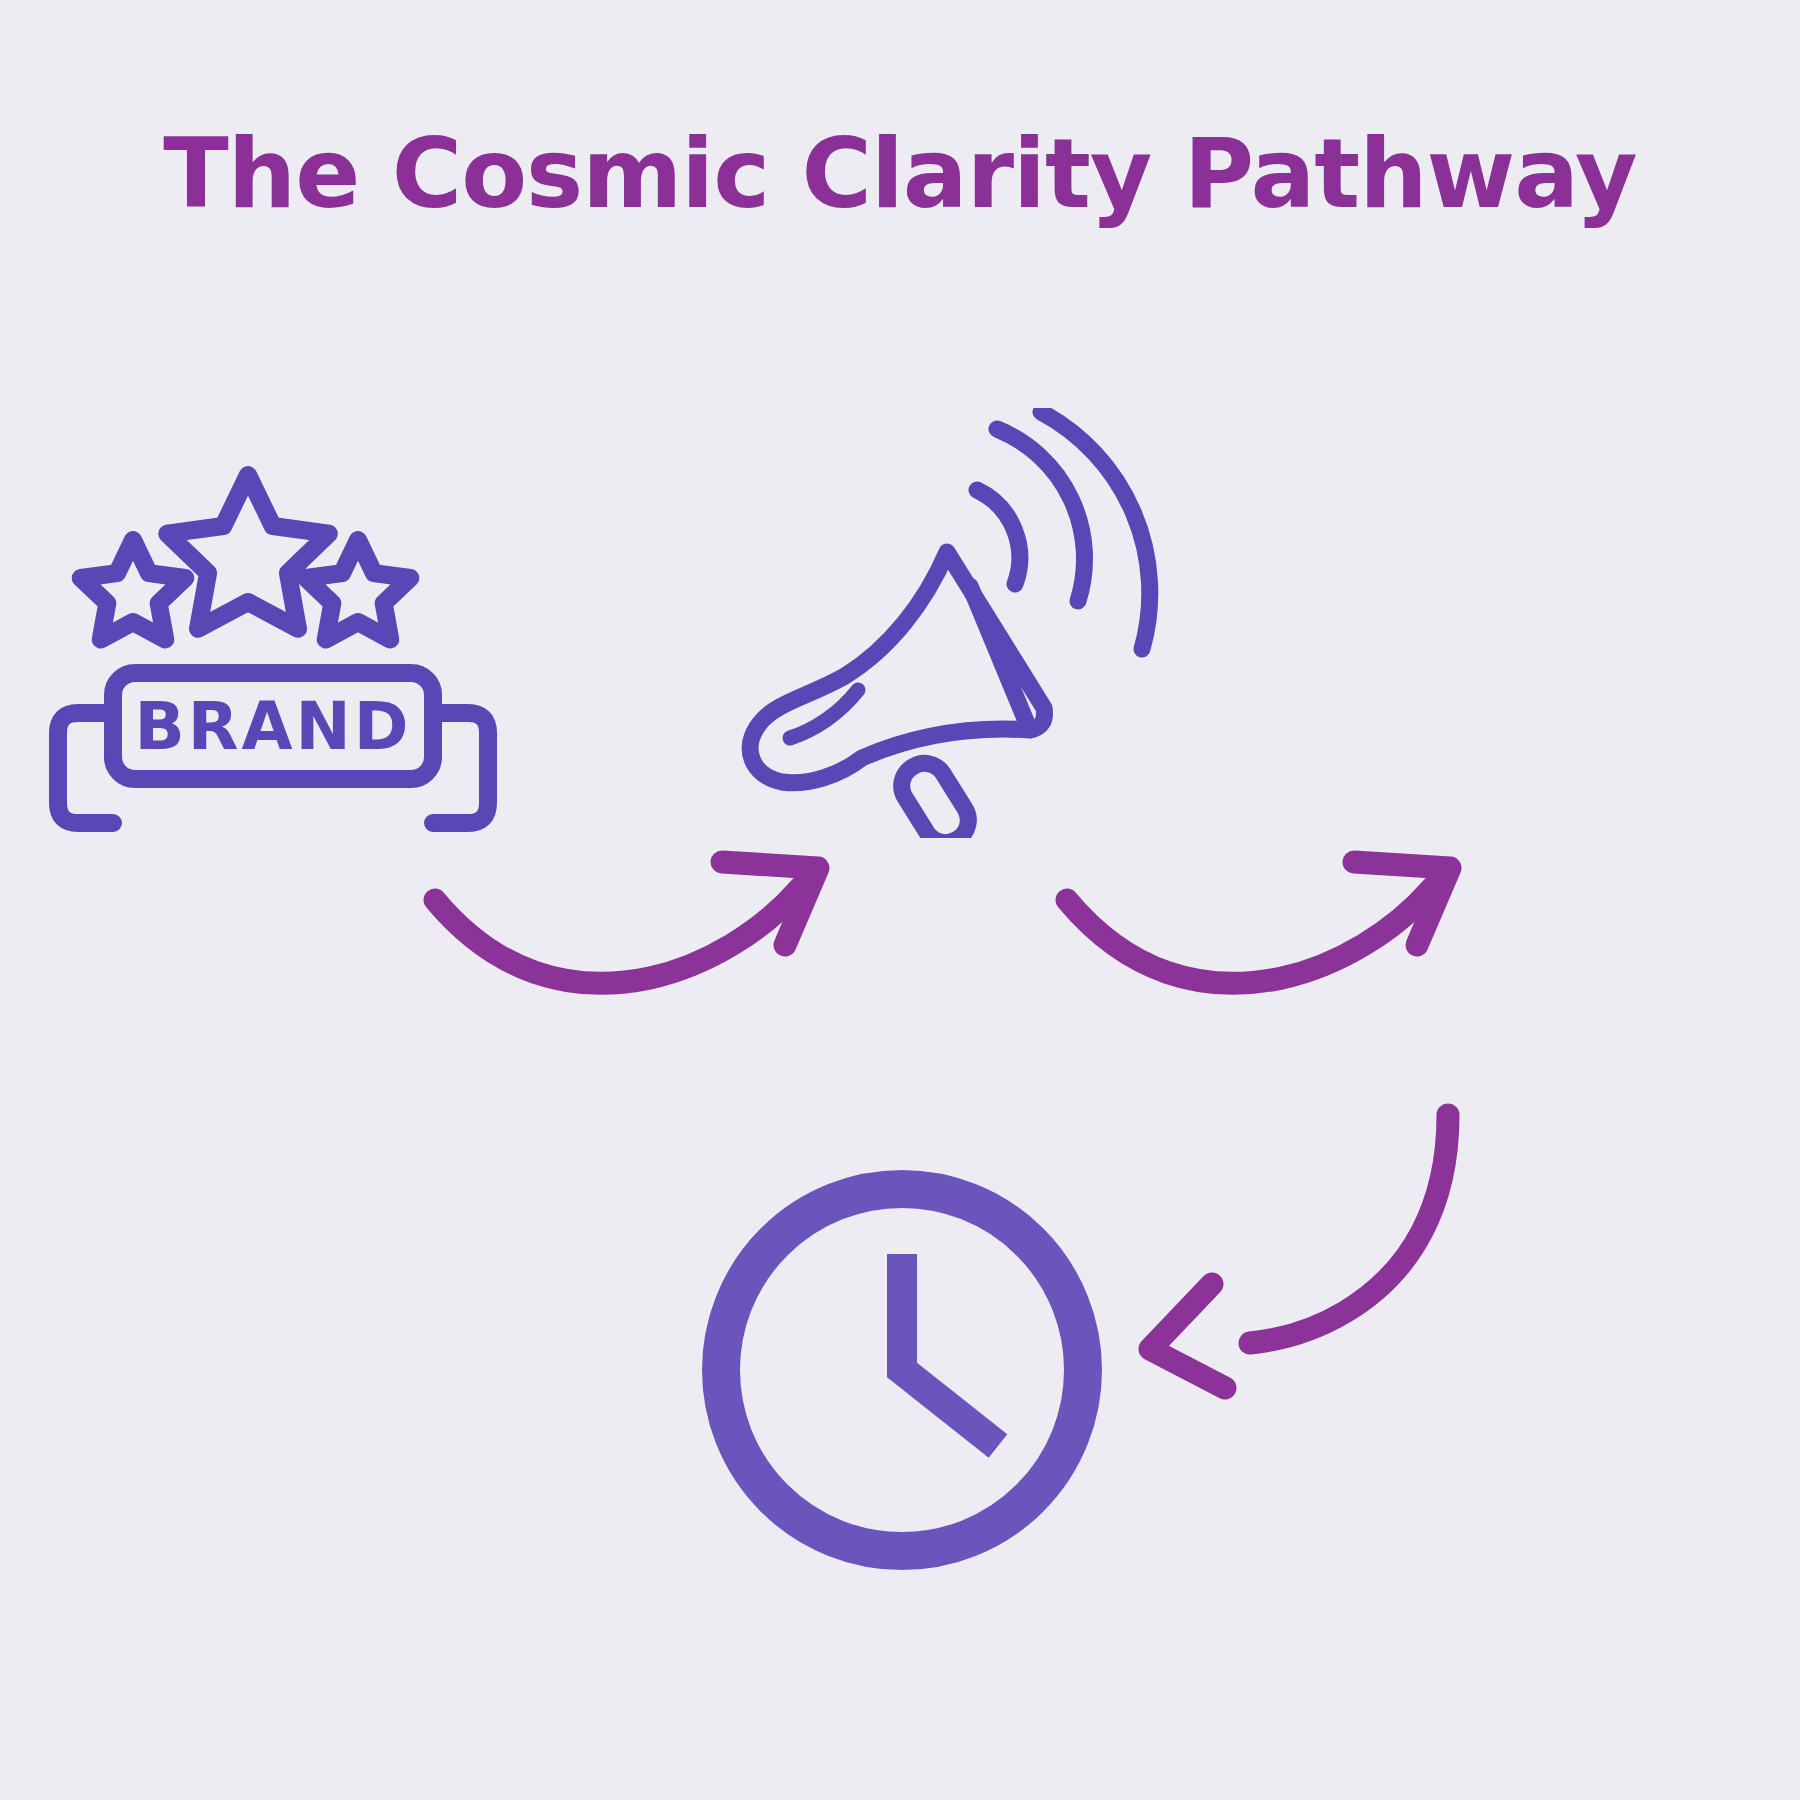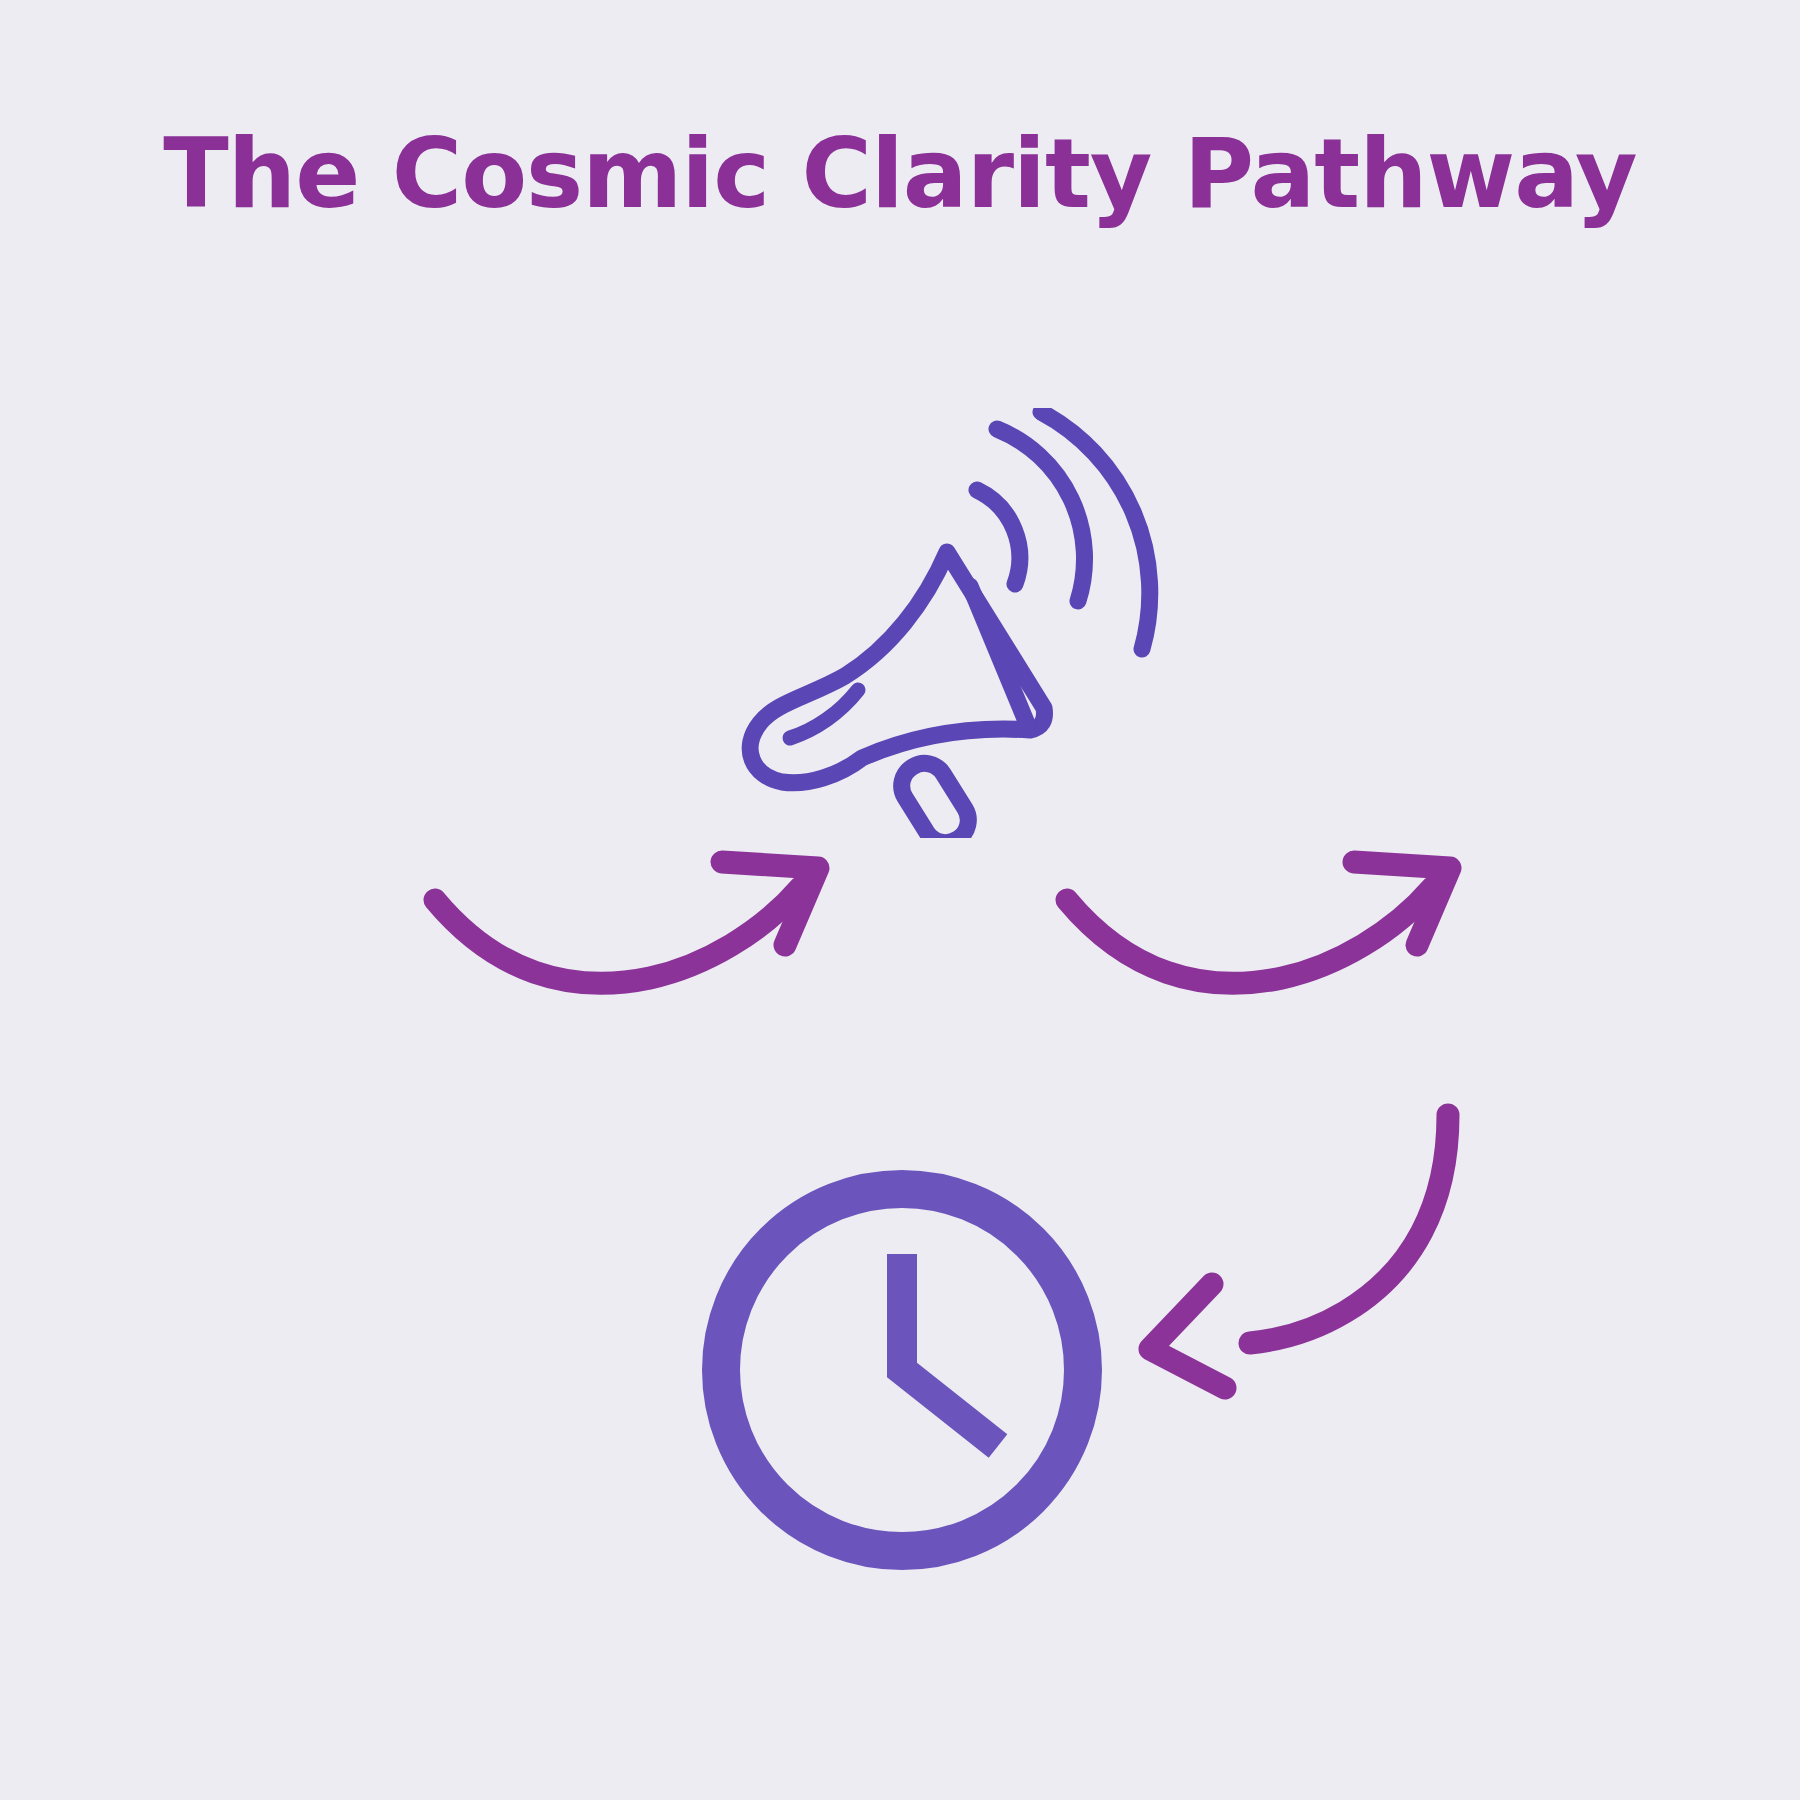--- a/index.html
+++ b/index.html
@@ -33,20 +33,39 @@
     font-weight:bold;
   }
 </style>
 </head>
 <body>
 
 <div class="canvas">
 
   <div class="page-title">The Cosmic Clarity Pathway</div>
 
+  <div class="icon-box brand-box">
+    <svg width="465" height="395" viewBox="0 0 465 395">
+      <g fill="none" stroke="#5a46b4" stroke-width="18" stroke-linejoin="round" stroke-linecap="round">
+
+        <path d="M 200 30 L 224.7 81 L 280.8 88.7 L 239.9 128 L 250 183.8 L 200 157 L 150 183.8 L 160.1 128 L 119.2 88.7 L 175.3 81 Z"></path>
+
+        <path d="M 85 95 L 100.9 128.2 L 137.3 133 L 110.7 158.3 L 117.3 194.5 L 85 177 L 52.7 194.5 L 59.3 158.3 L 32.7 133 L 69.1 128.2 Z"></path>
+
+        <path d="M 310 95 L 325.9 128.2 L 362.3 133 L 335.7 158.3 L 342.3 194.5 L 310 177 L 277.7 194.5 L 284.3 158.3 L 257.7 133 L 294.1 128.2 Z"></path>
+
+        <path d="M 65 268 L 30 268 Q 10 268 10 288 L 10 358 Q 10 378 30 378 L 65 378"></path>
+
+        <path d="M 385 268 L 420 268 Q 440 268 440 288 L 440 358 Q 440 378 420 378 L 385 378"></path>
+
+        <rect x="65" y="228" width="320" height="106" rx="22"></rect>
+      </g>
+      <text class="svg-label" x="225" y="304" text-anchor="middle" font-size="66" letter-spacing="3" fill="#5a46b4">BRAND</text>
+    </svg>
+  </div>
 
   <div class="icon-box megaphone-box">
     <svg width="520" height="430" viewBox="0 0 520 430">
       <g fill="none" stroke="#5a46b4" stroke-width="17" stroke-linecap="round" stroke-linejoin="round">
 
         <path d="M 257 144 L 354 300 C 356 312 352 320 340 322
                  C 280 318 225 327 172 350
                  C 150 367 118 378 92 374
                  C 62 368 50 340 70 315
                  C 85 295 120 288 155 268

